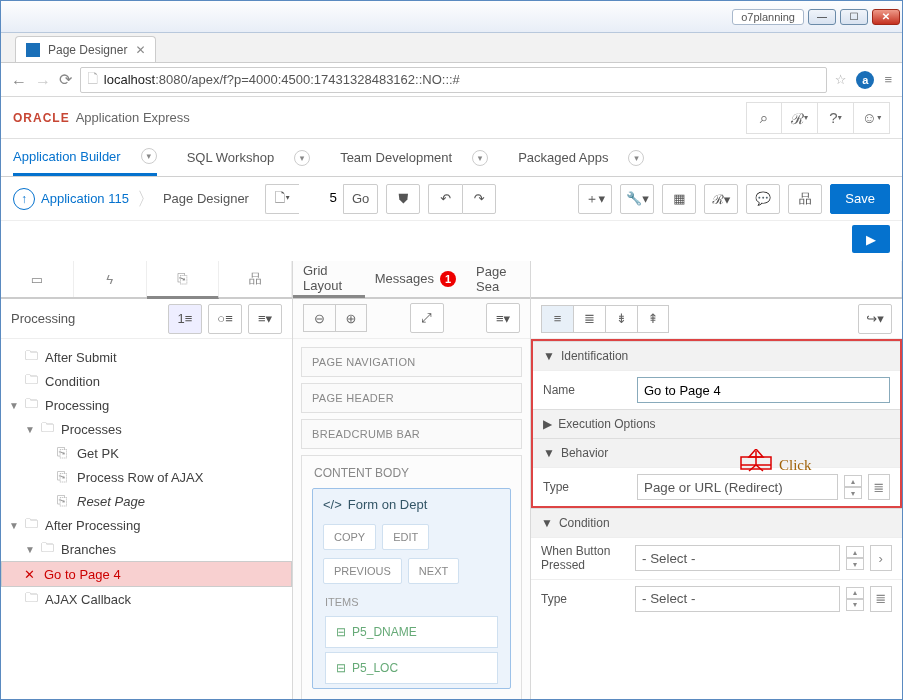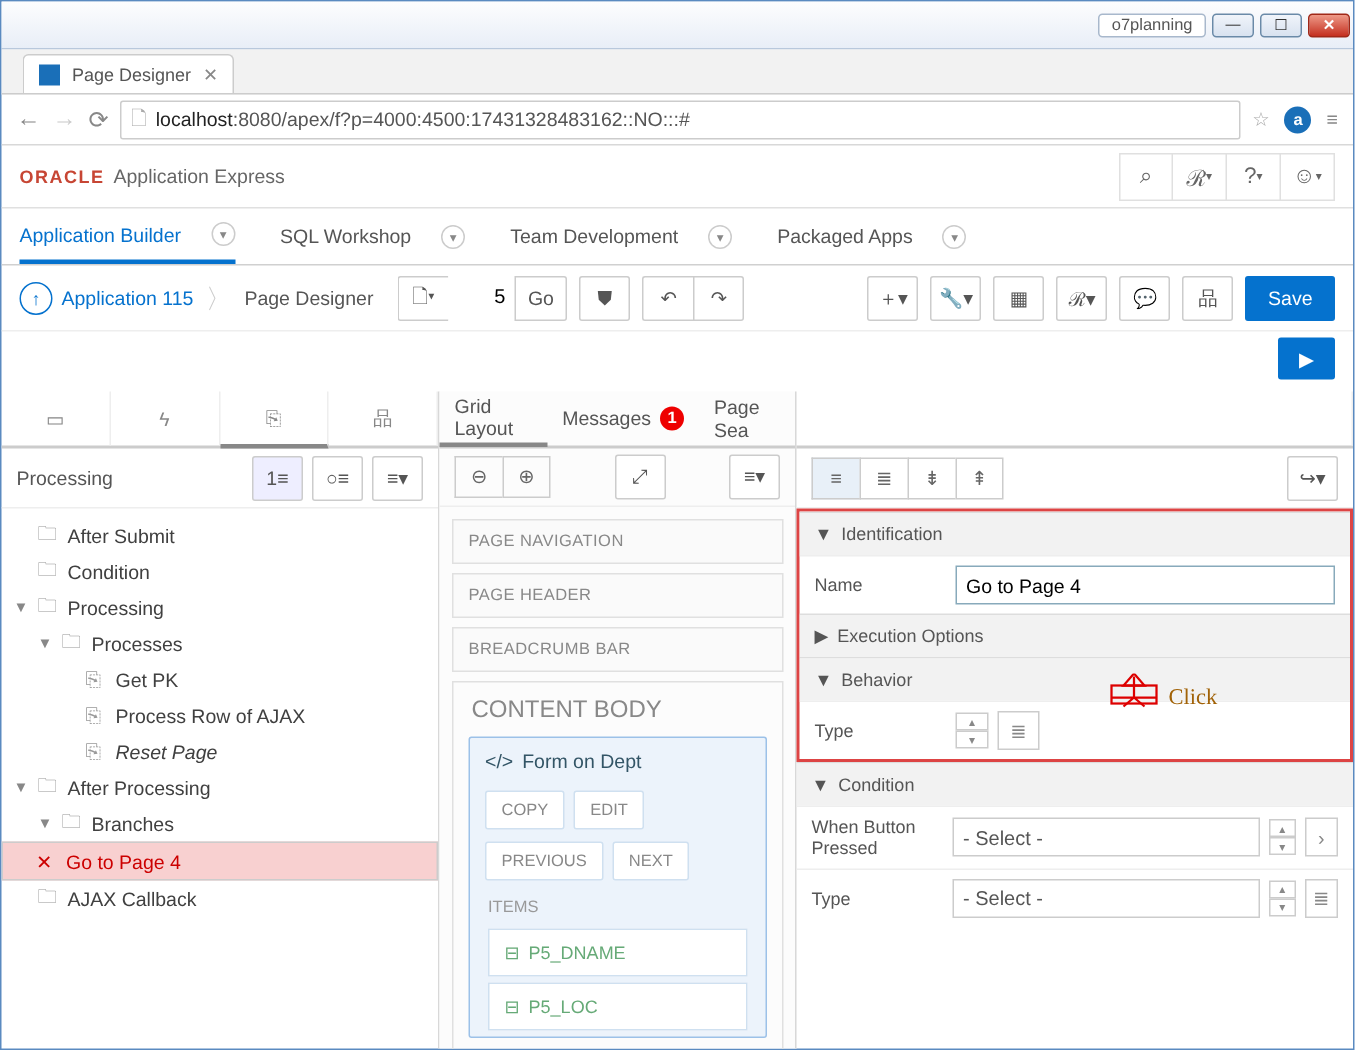--- a/index.html
+++ b/index.html
@@ -81,21 +81,21 @@
 
 
 .mtab { height:38px; display:flex; border-bottom:2px solid #ccc; align-items:center;}
 .mtab .t { padding:0 10px; height:100%; display:flex; align-items:center; gap:6px; color:#555;}
 .mtab .t.active { border-bottom:3px solid #888; margin-bottom:-2px;}
 .badge { width:16px; height:16px; border-radius:50%; background:#e00; color:#fff; font-size:11px; display:inline-flex; align-items:center; justify-content:center; font-weight:bold;}
 .mtb { height:40px; display:flex; align-items:center; justify-content:space-between; padding:0 10px; border-bottom:1px solid #eee;}
 .mbody { padding:8px; overflow:auto;}
 .reg-hdr { border:1px solid #e0e0e0; background:#fafafa; color:#888; font-size:11px; padding:8px 10px; margin-bottom:6px; letter-spacing:0.3px;}
 .cb-wrap { border:1px solid #e0e0e0; padding:2px 2px 10px;}
-.cb-ttl { color:#888; font-size:16px; padding:8px 10px 4px;}
+.cb-ttl { color:#888; font-size:12px; padding:8px 10px 4px;}
 .form-box { margin:4px 8px; border:1px solid #9cc1e8; background:#ecf3fb; border-radius:2px;}
 .form-box .fh { padding:8px 10px; color:#356; display:flex; align-items:center; gap:6px;}
 .mini-btns { display:flex; gap:6px; padding:4px 10px; flex-wrap:wrap;}
 .mini { border:1px solid #cfe0f0; background:#fff; color:#888; font-size:11px; padding:6px 10px; border-radius:2px;}
 .items-lbl { color:#999; font-size:11px; padding:8px 12px 4px;}
 .item-box { margin:4px 12px; border:1px solid #cfe0f0; background:#fff; padding:8px 10px; color:#6a7; font-size:12px; display:flex; gap:6px;}
 .rc-lbl { color:#999; font-size:11px; padding:10px 12px 0;}
 
 
 .rtab { height:38px; display:flex; border-bottom:2px solid #ccc;}
@@ -373,20 +373,21 @@
         </div>
       </div>
       <div class="sect">
         <div class="sect-h">▶ <span>Execution Options</span></div>
       </div>
       <div class="sect">
         <div class="sect-h">▼ <span>Behavior</span></div>
         <div class="row">
           <span class="lbl">Type</span>
           <div class="val sel-wrap">
+            <input class="sel" value="Page or URL (Redirect)" style="">
             <div class="spin">
                 <span>▴</span>
                 <span>▾</span>
               </div>
             <span class="list-ico">≣</span>
           </div>
         </div>
       </div>
     </div>
     <div class="props nored">

